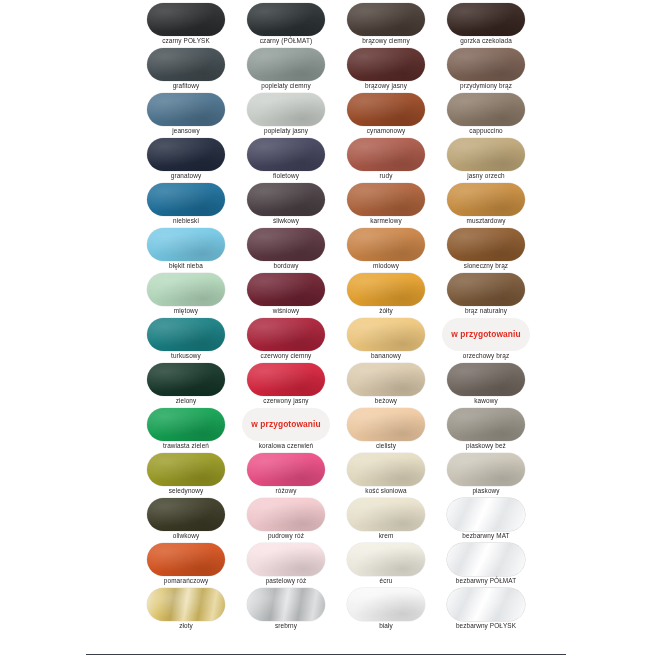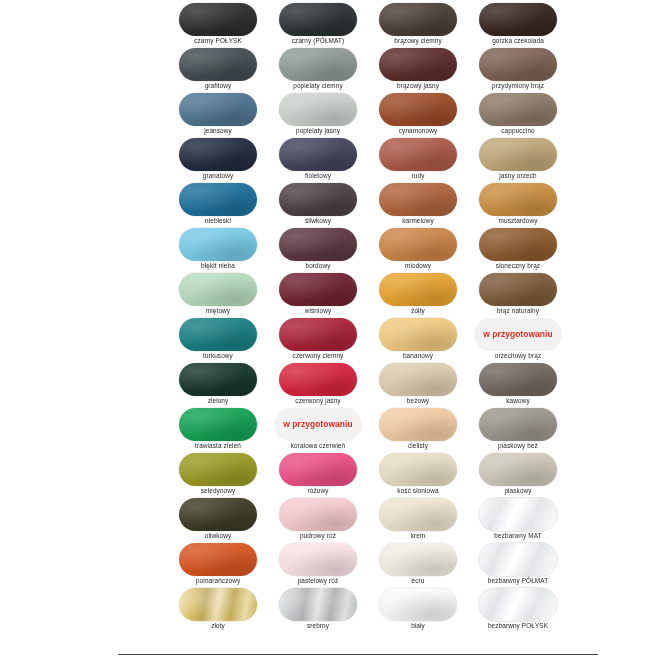--- a/index.html
+++ b/index.html
@@ -17,21 +17,20 @@
     position: relative;
   }
 
   #swatch-chart {
     position: absolute;
     left: 0;
     top: 0;
     width: 620px;
     height: 660px;
     box-sizing: border-box;
-    margin-left: 32px;
   }
 
   .grid {
     position: absolute;
     left: 142px;
     top: 2px;
     width: 400px;
     display: grid;
     grid-template-columns: repeat(4, 100px);
     grid-auto-rows: 45px;

